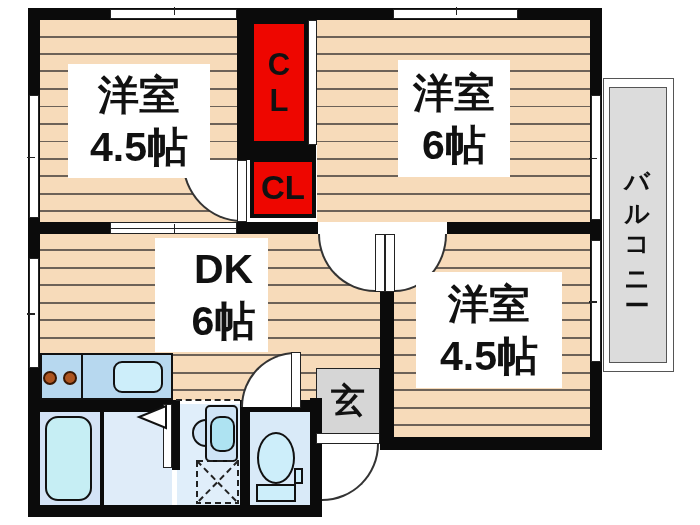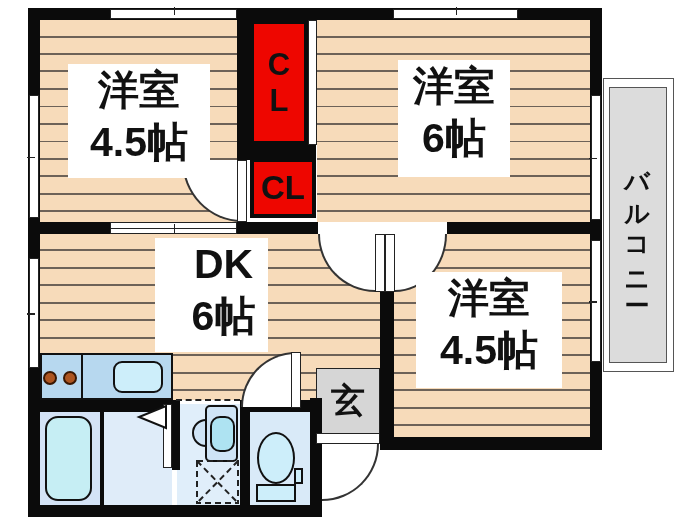--- a/index.html
+++ b/index.html
@@ -27,21 +27,21 @@
   .arc-br{border-bottom-right-radius:100% 100%;border-width:0 2px 2px 0;}
   .arc-tl{border-top-left-radius:100% 100%;border-width:2px 0 0 2px;}
   .leaf{background:#fff;border:1.5px solid #222;z-index:4;}
   #balcony-outer{background:#fff;border:1.2px solid #555;z-index:2;}
   #balcony-inner{background:var(--balcony_gray);border:1.2px solid #555;z-index:2;
      display:flex;align-items:center;justify-content:center;}
   #balcony-label{writing-mode:vertical-rl;text-orientation:upright;font-size:25px;font-weight:600;letter-spacing:6px;}
   #genkan{background:var(--entrance_gray);border:1.5px solid #222;z-index:2;display:flex;align-items:center;justify-content:center;}
   #genkan-label{font-size:34px;font-weight:bold;}
   
-  .plate{background:#fff;z-index:5;display:flex;flex-direction:column;align-items:center;}
+  .plate{background:#fff;z-index:5;display:flex;flex-direction:column;align-items:center;justify-content:center;}
   .plate span{display:block;font-weight:bold;font-size:41px;line-height:52px;white-space:nowrap;}
   
   .roomfill{z-index:2;}
   #kitchen-counter{background:var(--counter_blue);border:2px solid #111;z-index:4;}
   #counter-divider{background:#111;z-index:5;}
   .burner{background:var(--burner_brown);border:2px solid #3a1803;border-radius:50%;z-index:5;}
   #sink{background:var(--sink_blue);border:2px solid #111;border-radius:9px;z-index:5;}
   #bathtub{background:var(--tub_blue);border:2.5px solid #111;border-radius:13px;z-index:4;}
   #toilet-bowl{background:var(--sink_blue);border:2.5px solid #111;border-radius:50%;z-index:4;}
   #toilet-tank{background:var(--sink_blue);border:2.5px solid #111;z-index:4;}

